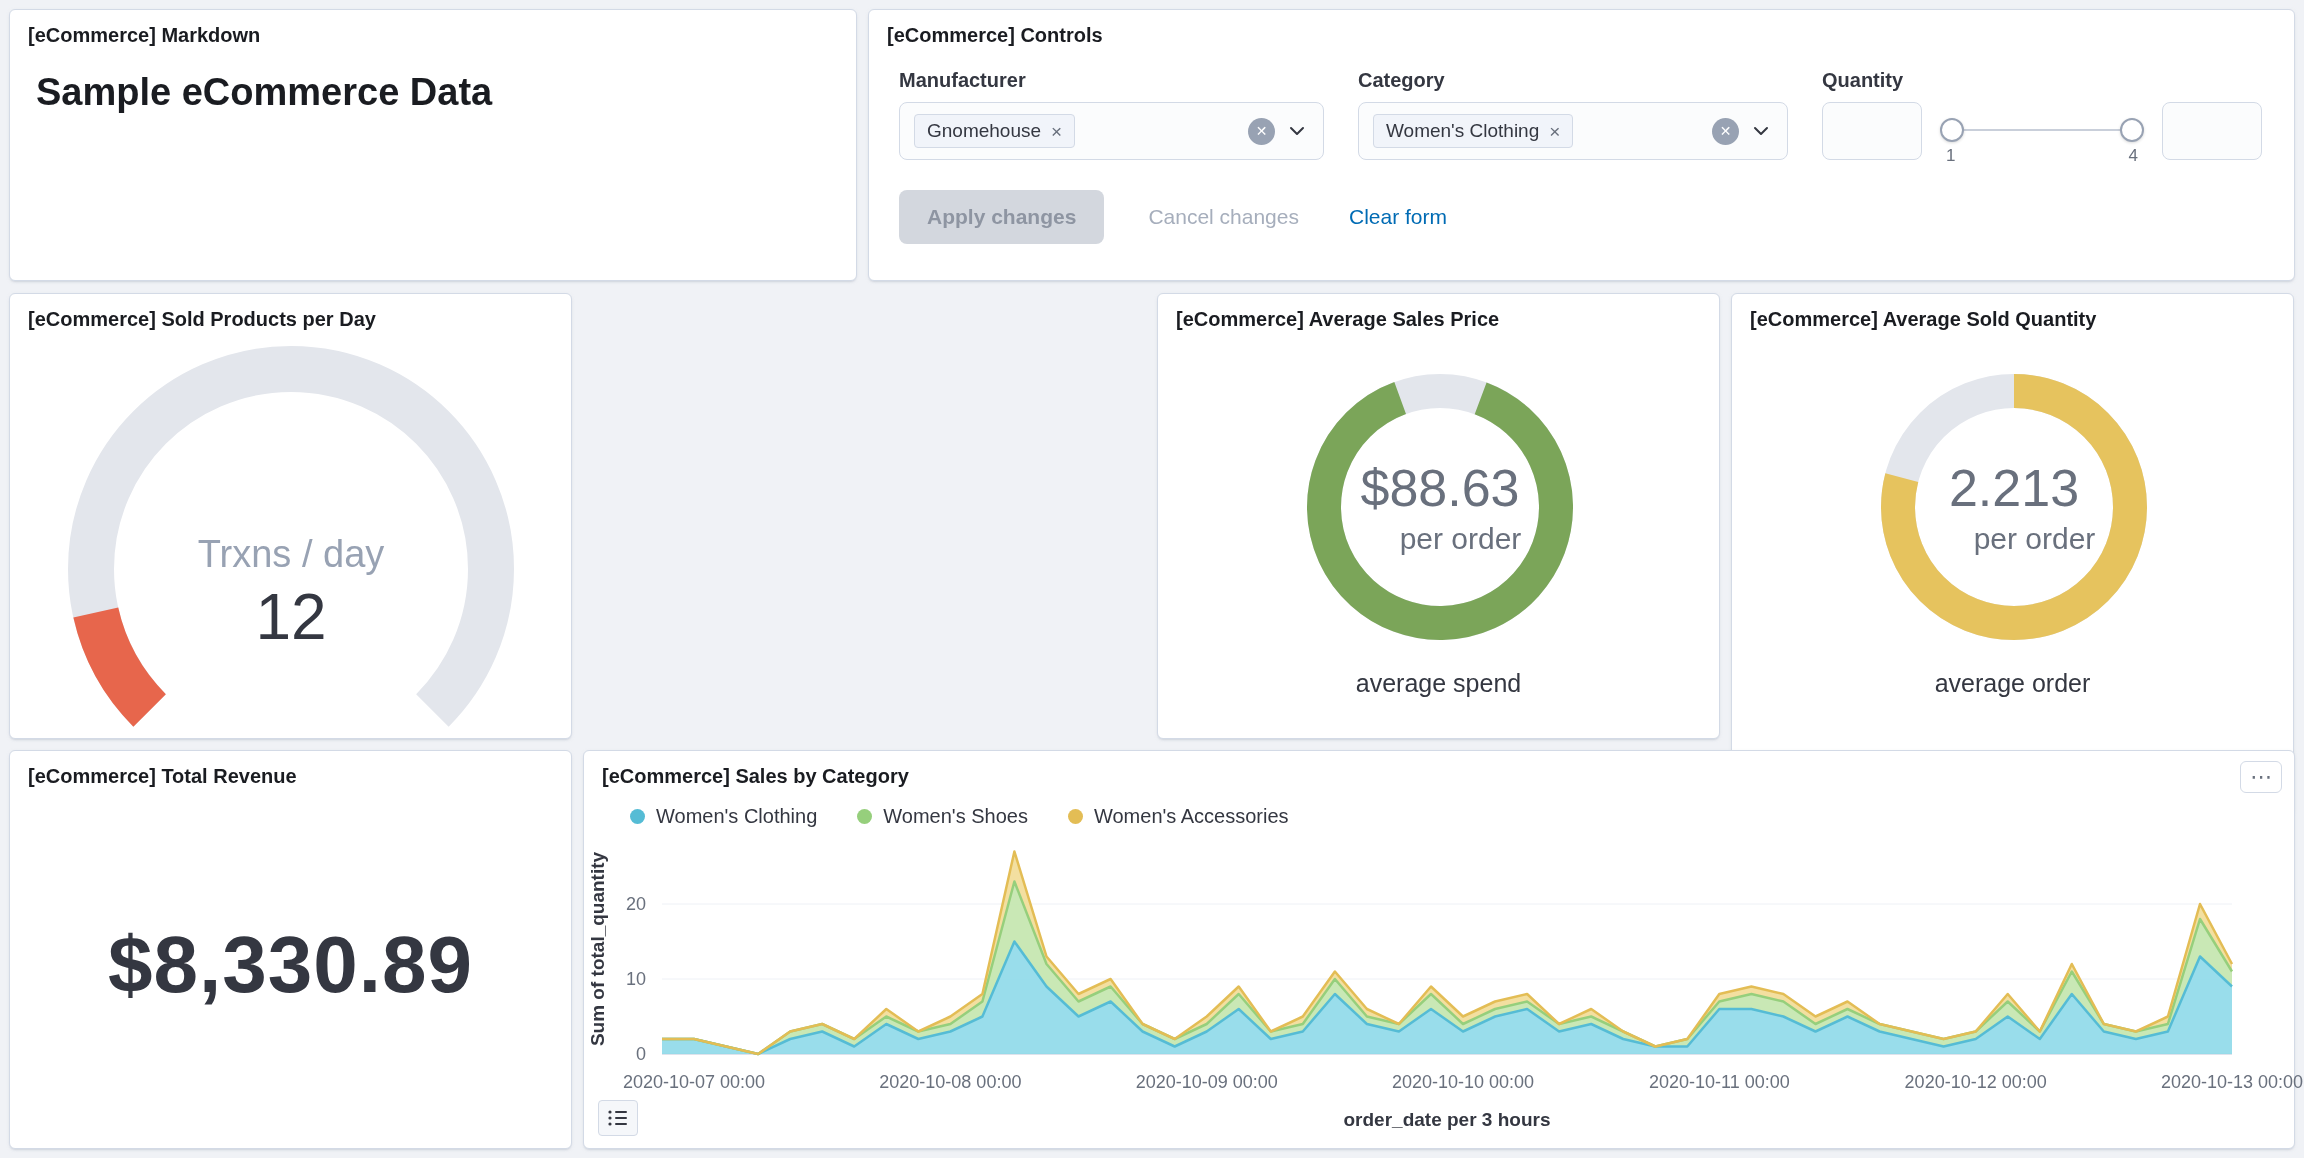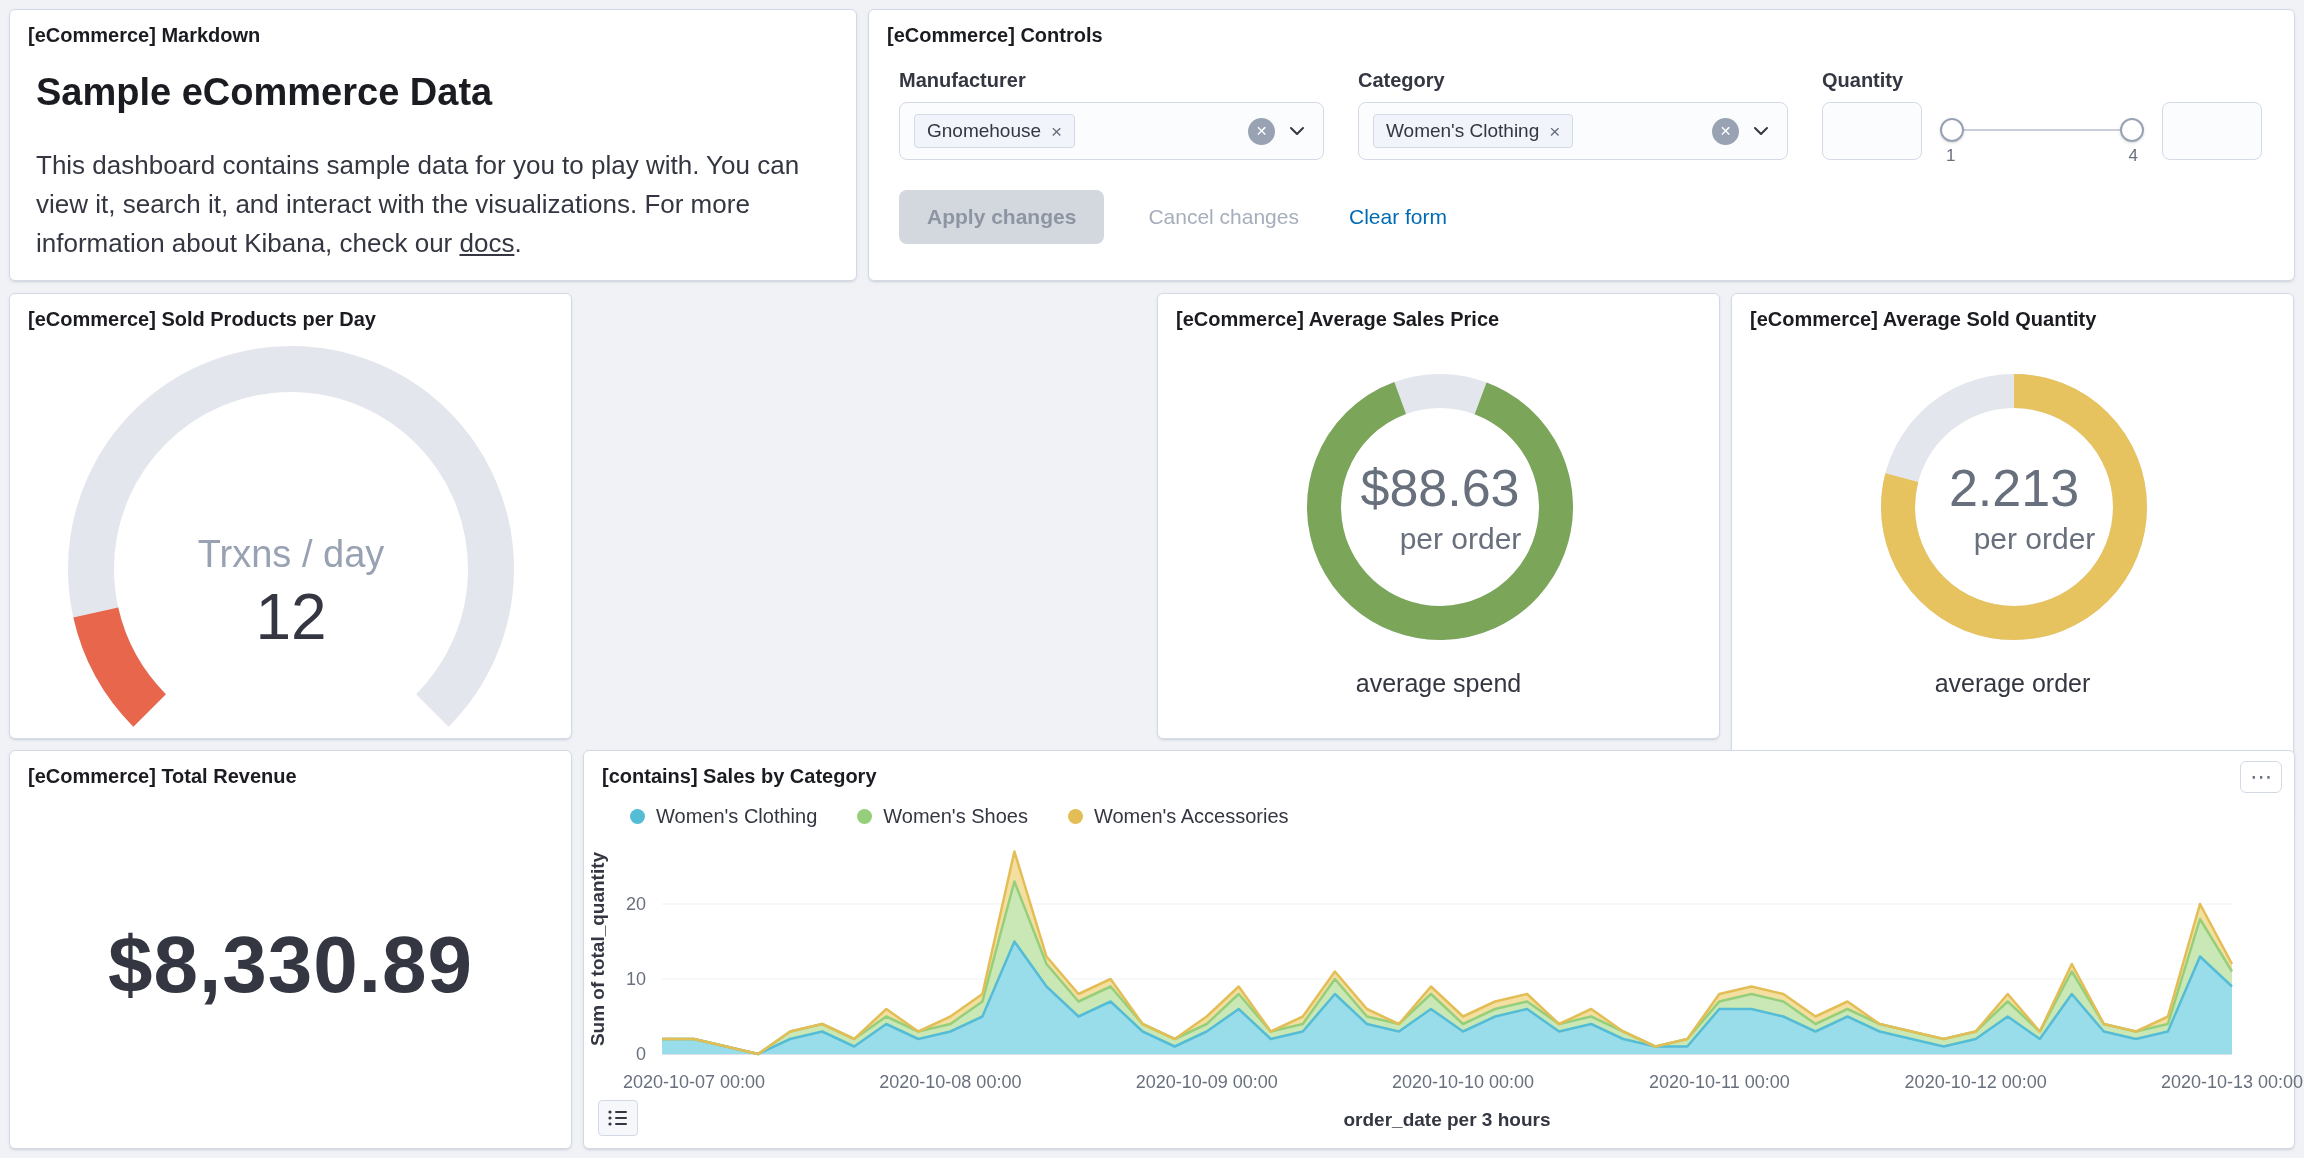--- a/index.html
+++ b/index.html
@@ -21,21 +21,21 @@
     box-shadow: 0 2px 2px -1px rgba(152,162,179,.3), 0 1px 5px -2px rgba(152,162,179,.3);
   }
   .panel-title {
     font-size: 20px; font-weight: 700; color: #1a1c21;
     padding: 14px 18px 0 18px;
     white-space: nowrap;
   }
 
   
   .md-content { padding: 4px 26px 0 26px; }
-  .md-heading { font-size: 38px; font-weight: 700; color: #1a1c21; margin: 20px 0 32px 0; }
+  .md-heading { font-size: 38px; font-weight: 700; color: #1a1c21; margin: 20px 0 16px 0; }
   .md-body { font-size: 26px; line-height: 1.5; color: #343741; margin: 0; max-width: 810px; }
   .md-body a { color: #343741; text-decoration: underline; cursor: pointer; }
 
   
   .controls-content { padding: 8px 30px 0 30px; }
   .controls-row { display: flex; gap: 34px; }
   .control-group { display: flex; flex-direction: column; }
   .control-label { font-size: 20px; font-weight: 600; color: #343741; margin: 14px 0 10px 0; }
   .combo {
     height: 58px; background: #fbfcfd;
@@ -129,21 +129,20 @@
 </style>
 </head>
 <body>
 
 <div class="dashboard">
 
   <div class="panel" style="left:9px; top:9px; width:848px; height:272px;">
     <div class="panel-title">[eCommerce] Markdown</div>
     <div class="md-content">
       <div class="md-heading">Sample eCommerce Data</div>
-      <p class="md-body"><span>This dashboard contains sample data for you to play with. You can view it, search it, and interact with the visualizations. For more information about Kibana, check our </span><a href="#">docs</a><span>.</span></p>
     </div>
   </div>
 
   <div class="panel" style="left:868px; top:9px; width:1427px; height:272px;">
     <div class="panel-title">[eCommerce] Controls</div>
     <div class="controls-content">
       <div class="controls-row">
         <div class="control-group" style="width:425px">
           <div class="control-label">Manufacturer</div>
           <div class="combo">
@@ -245,21 +244,21 @@
 
   <div class="panel" style="left:9px; top:750px; width:563px; height:399px;">
     <div class="panel-title">[eCommerce] Total Revenue</div>
     <div class="revenue-content">
       <div class="revenue-value">$8,330.89</div>
     </div>
   </div>
 
   <div class="panel" style="left:583px; top:750px; width:1712px; height:399px;">
     <div class="cat-header">
-      <div class="panel-title">[contains] Sales by Category</div>
+      <div class="panel-title">[eCommerce] Sales by Category</div>
       <div class="options-btn">⋯</div>
     </div>
     <div class="legend-row" id="cat-legend">
         <div class="legend-item">
           <span class="legend-dot" style="background: rgb(85, 188, 213);"></span>
           <span class="legend-label">Women's Clothing</span>
         </div>
         <div class="legend-item">
           <span class="legend-dot" style="background: rgb(150, 207, 124);"></span>
           <span class="legend-label">Women's Shoes</span>

